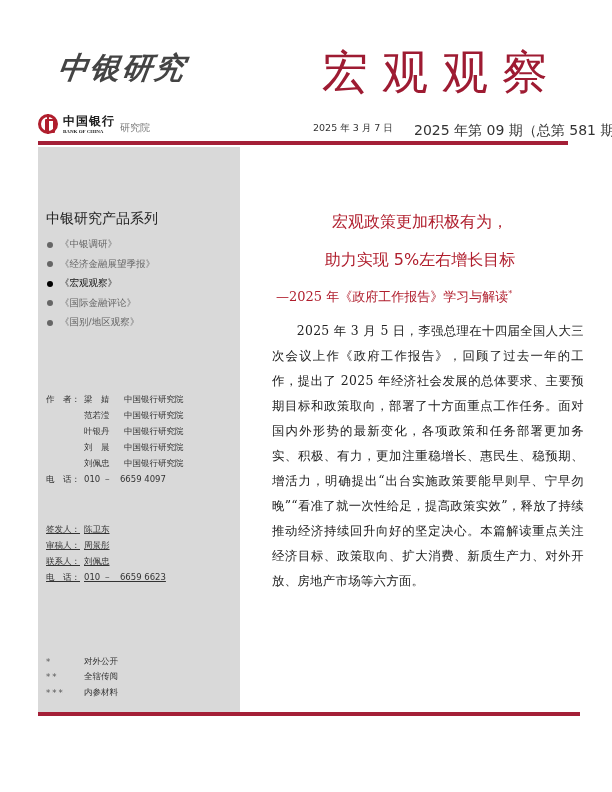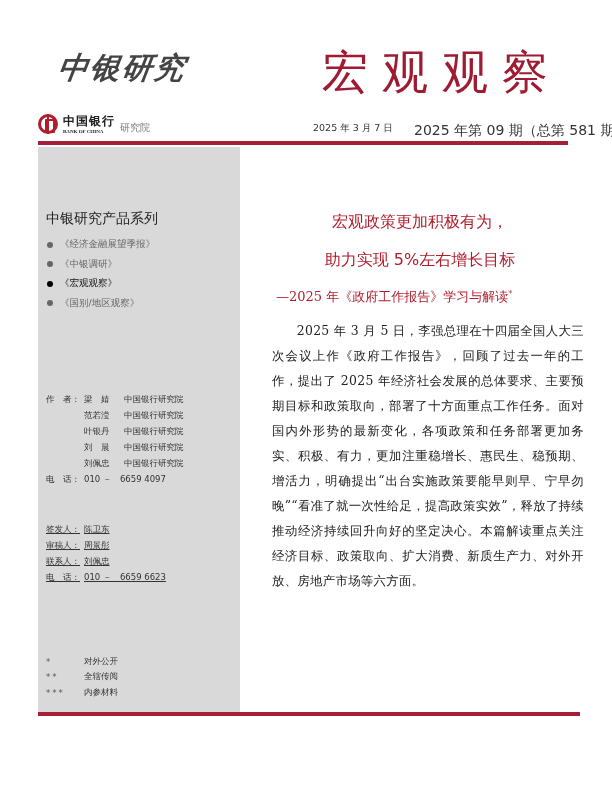--- a/index.html
+++ b/index.html
@@ -74,29 +74,33 @@
 <div class="issue-line">2025 年第 09 期（总第 581 期）</div>
 
 <div class="rule-top"></div>
 <div class="sidebar"></div>
 <div class="rule-bottom"></div>
 
 <div class="series-title">中银研究产品系列</div>
 <ul class="series-list">
   <li>
       <span class="dot"></span>
-      <span>《经济金融展望季报》</span>
+      <span>《中银调研》</span>
     </li>
   <li>
       <span class="dot"></span>
-      <span>《中银调研》</span>
+      <span>《经济金融展望季报》</span>
     </li>
   <li class="active">
       <span class="dot"></span>
       <span>《宏观观察》</span>
+    </li>
+  <li>
+      <span class="dot"></span>
+      <span>《国际金融评论》</span>
     </li>
   <li>
       <span class="dot"></span>
       <span>《国别/地区观察》</span>
     </li>
 </ul>
 
 <div class="info-block" style="top:394px;">
   <div class="info-row"><span class="lbl">作　者：</span><span class="nm">梁　婧</span><span>中国银行研究院</span></div>
   <div class="info-row"><span class="lbl"></span><span class="nm">范若滢</span><span>中国银行研究院</span></div>

